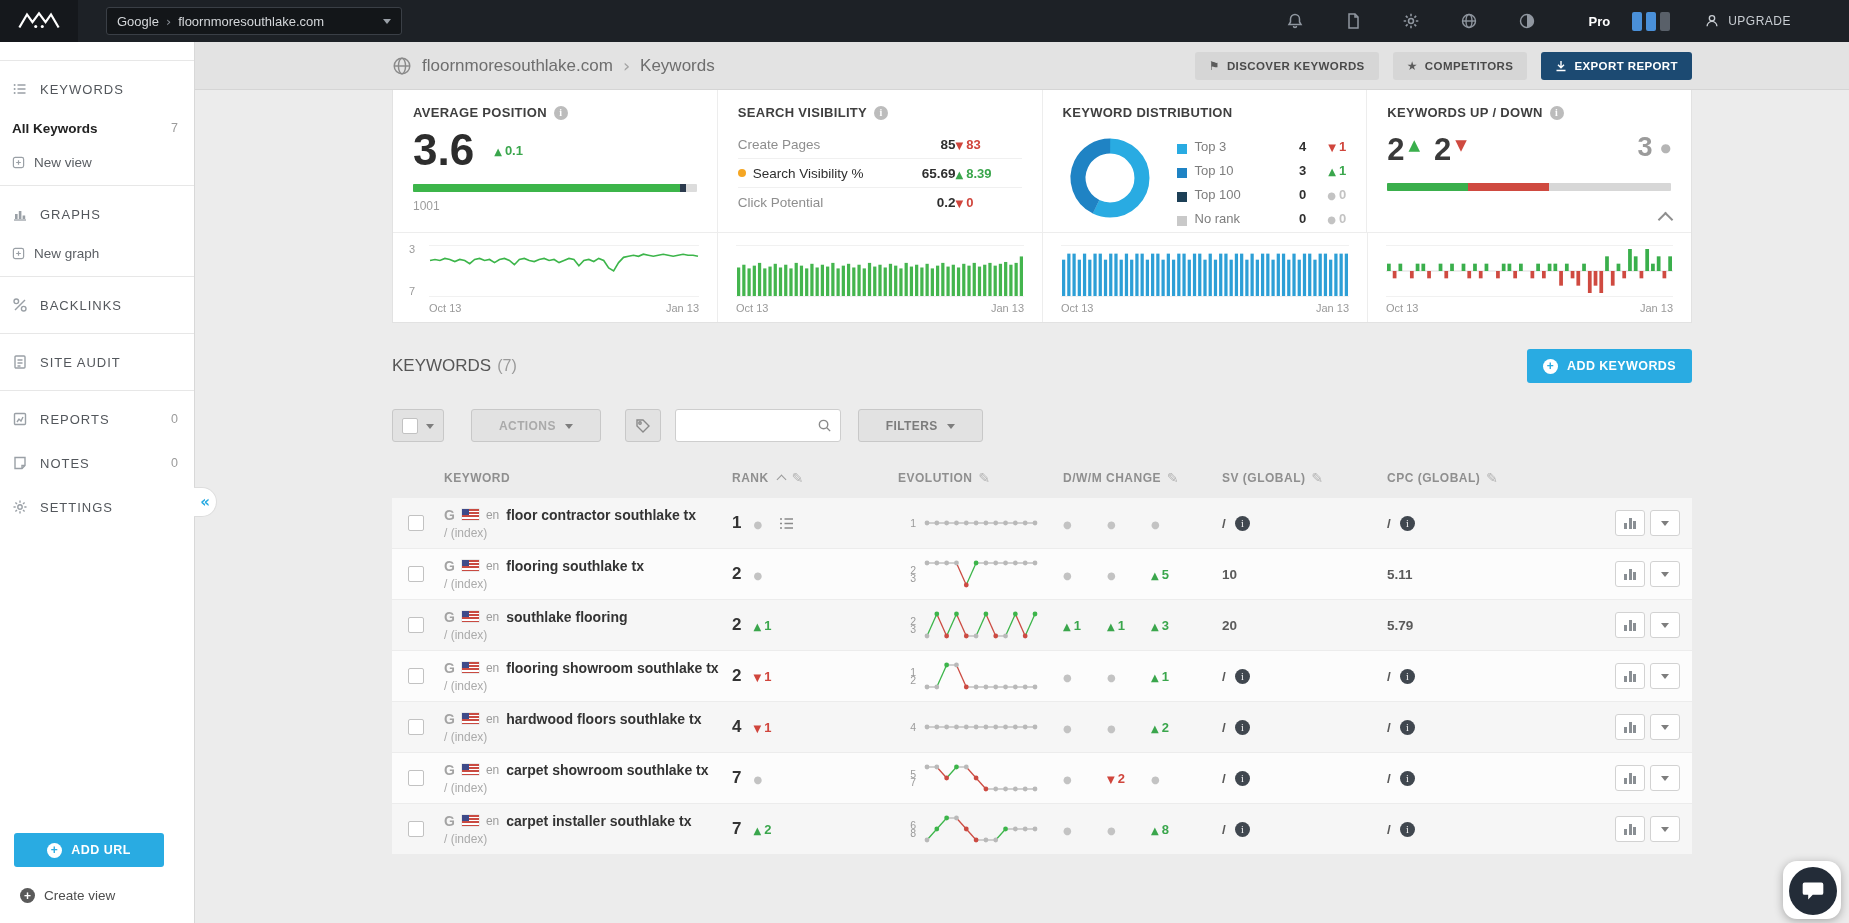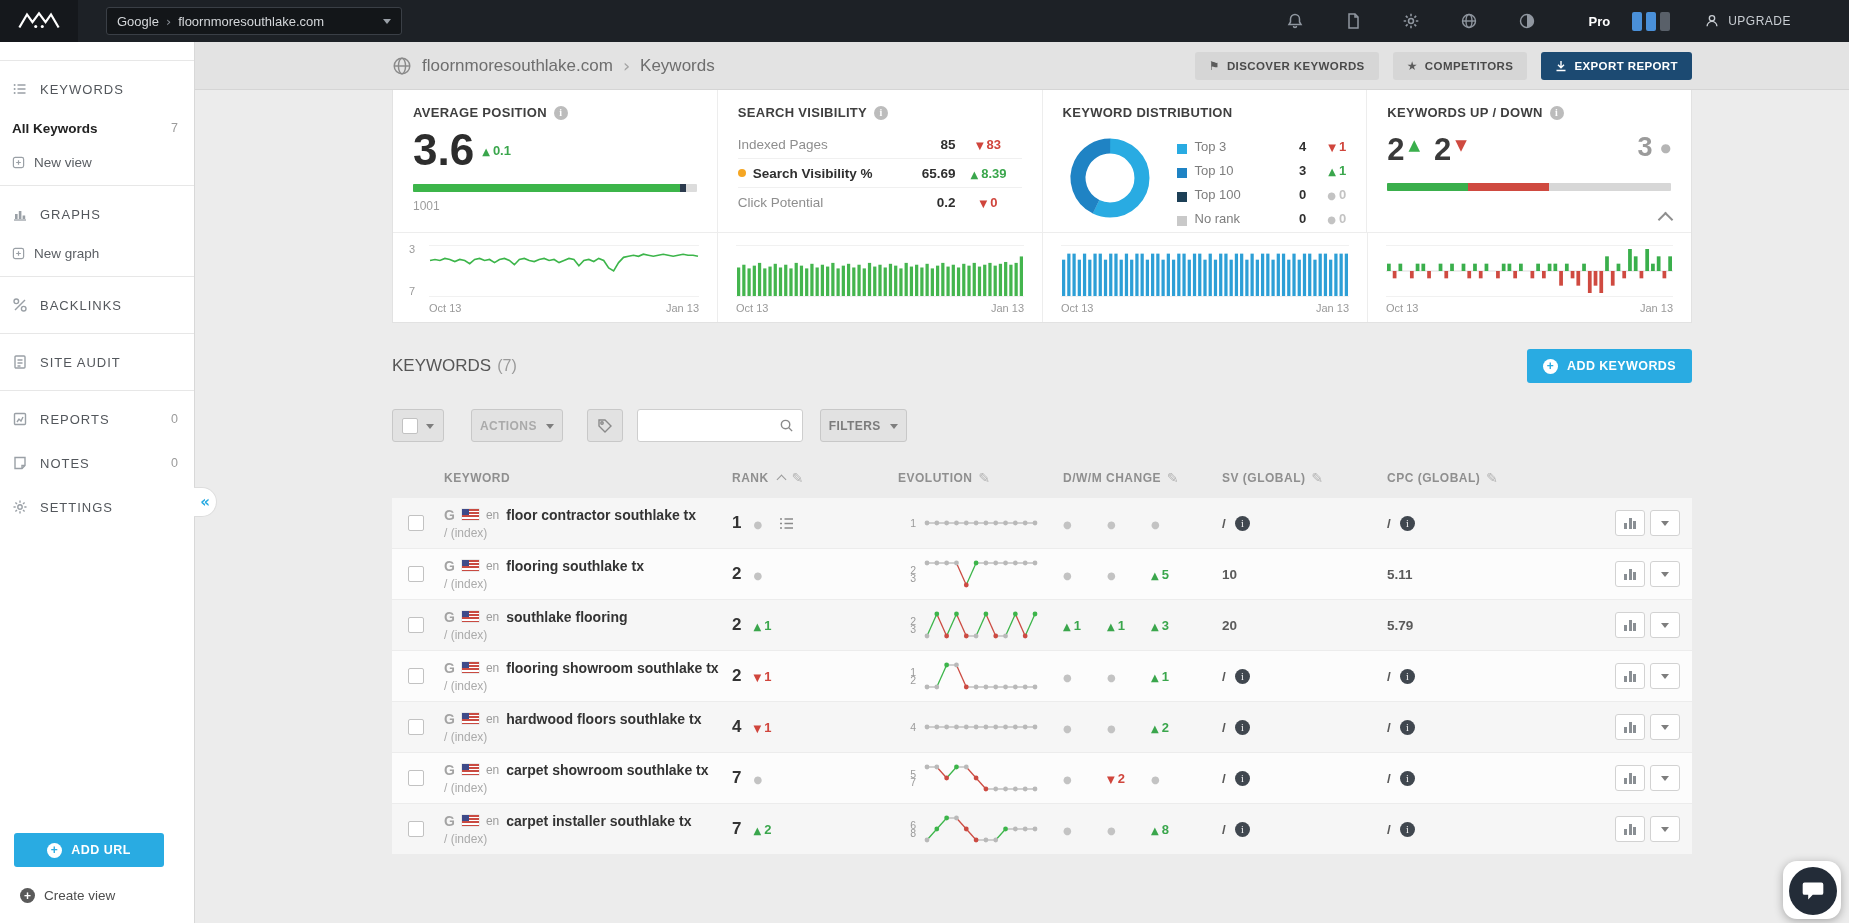--- a/index.html
+++ b/index.html
@@ -48,35 +48,35 @@
   .content{padding:0 157px 0 197px}
 
   
   .stats-panel{background:#fff;border:1px solid #e2e2e2;border-top:none;position:relative}
   .stats-cards{display:flex}
   .stat-card{flex:1;height:142px;padding:15px 20px 12px;border-right:1px solid #ededed;position:relative}
   .stat-card:last-child{border-right:none}
   .card-title{display:flex;align-items:center;gap:7px;font-size:13px;font-weight:700;color:#3f3f3f;letter-spacing:.3px}
   .info-lt{display:inline-block;width:14px;height:14px;border-radius:50%;background:#bcbcbc;color:#fff;font-size:10px;line-height:14px;text-align:center;font-family:"Liberation Serif",serif}
   .info-lt::before{content:"i"}
-  .big-row{display:flex;align-items:center;gap:8px;margin-top:8px}
+  .big-row{display:flex;align-items:center;gap:20px;margin-top:8px}
   .big-num{font-size:44px;font-weight:700;color:#2d2d2d;line-height:1}
   .progress{margin-top:12px;height:8px;background:#dcdcdc;border-radius:1px;position:relative;overflow:hidden}
   .progress .fill{position:absolute;left:0;top:0;bottom:0;background:#3cb54a}
   .progress .tick{position:absolute;top:0;bottom:0;width:6px;background:#2b3a4d;left:94%}
   .scale-row{display:flex;font-size:12px;color:#9c9c9c;margin-top:7px}
 
   .sv-rows{margin-top:10px}
   .sv-row{display:flex;align-items:center;height:29px;border-bottom:1px solid #f0f0f0;font-size:13.5px}
   .sv-row:last-child{border-bottom:none}
   .sv-bullet{width:8px;height:8px;border-radius:50%;background:#f5a623;margin-right:7px}
   .sv-label{color:#8e8e8e;flex:1}
-  .sv-row.active .sv-label{color:#2f2f2f;font-weight:700}
+  .sv-row.active .sv-label{color:#2f2f2f;font-weight:400}
   .sv-val{width:52px;text-align:right;font-weight:700;color:#2f2f2f;font-size:13.5px}
-  .sv-chg{width:66px;text-align:center}
+  .sv-chg{width:66px;text-align:left}
 
   .dist-body{display:flex;align-items:center;gap:20px;margin-top:10px}
   .donut{width:94px;height:94px}
   .dist-legend{flex:1}
   .leg-row{display:flex;align-items:flex-end;height:24px;font-size:13px}
   .leg-sq{width:10px;height:10px;margin-right:8px;flex:0 0 auto}
   .leg-label{flex:1;color:#7d7d7d}
   .leg-val{width:20px;text-align:right;font-weight:700;color:#2f2f2f}
   .leg-chg{width:40px;text-align:right}
 
@@ -110,21 +110,21 @@
   
   .keywords-head{display:flex;align-items:center;margin-top:26px}
   .kw-title{font-size:17px;color:#565656}
   .kw-count{color:#9a9a9a;margin-left:6px;font-size:16px}
   .btn-add{margin-left:auto;height:34px;padding:0 16px;background:#29abe2;border:none;border-radius:3px;color:#fff;font-size:12.5px;font-weight:700;letter-spacing:.4px;display:flex;align-items:center;gap:9px;cursor:pointer;font-family:inherit}
 
   .toolbar{display:flex;align-items:center;margin-top:26px}
   .tb-combo{height:33px;background:#e2e2e2;border:1px solid #c8c8c8;border-radius:3px;display:flex;align-items:center;padding:0 9px;gap:8px;cursor:pointer}
   .cb{width:16px;height:16px;border:1px solid #c2c2c2;border-radius:2px;background:#fff;display:inline-block}
   .caret-dn{width:0;height:0;border:4px solid transparent;border-top:5px solid #7e7e7e;display:inline-block;margin-top:5px}
-  .tb-btn{height:33px;background:#e2e2e2;border:1px solid #c8c8c8;border-radius:3px;display:flex;align-items:center;gap:9px;padding:0 8px;font-size:12px;font-weight:700;color:#7c7c7c;letter-spacing:.4px;cursor:pointer;font-family:inherit}
+  .tb-btn{height:33px;background:#e2e2e2;border:1px solid #c8c8c8;border-radius:3px;display:flex;align-items:center;gap:9px;padding:0 27px;font-size:12px;font-weight:700;color:#7c7c7c;letter-spacing:.4px;cursor:pointer;font-family:inherit}
   .tb-btn.disabled{color:#aaa}
   .tb-btn.icon-only{padding:0 9px}
   .tb-search{height:33px;width:166px;background:#fff;border:1px solid #cecece;border-radius:3px;display:flex;align-items:center;padding:0 8px}
   .tb-search input{border:none;outline:none;flex:1;font-size:13px;font-family:inherit;background:transparent;min-width:0}
   .m-actions{margin-left:27px}.m-tag{margin-left:24px}.m-search{margin-left:14px}.m-filters{margin-left:17px}
 
   
   .table-head{display:flex;align-items:center;margin-top:28px;padding-bottom:12px}
   .th{font-size:12px;font-weight:700;color:#8f8f8f;letter-spacing:.5px;display:flex;align-items:center;gap:6px}
   .edit-ic{color:#b3b3b3;font-size:14px;font-weight:400}
@@ -390,21 +390,21 @@
         </div>
 
         <div class="stat-card">
           <div class="card-title">
             <span>SEARCH VISIBILITY</span>
             <span class="info-lt"></span>
           </div>
           <div class="sv-rows">
             <div class="sv-row">
 
-              <span class="sv-label">Indexed Pages</span>
+              <span class="sv-label">Create Pages</span>
               <span class="sv-val">85</span>
               <span class="sv-chg dir dir-down">83</span>
             </div>
             <div class="sv-row active">
               <span class="sv-bullet"></span>
               <span class="sv-label">Search Visibility %</span>
               <span class="sv-val">65.69</span>
               <span class="sv-chg dir dir-up">8.39</span>
             </div>
             <div class="sv-row">

